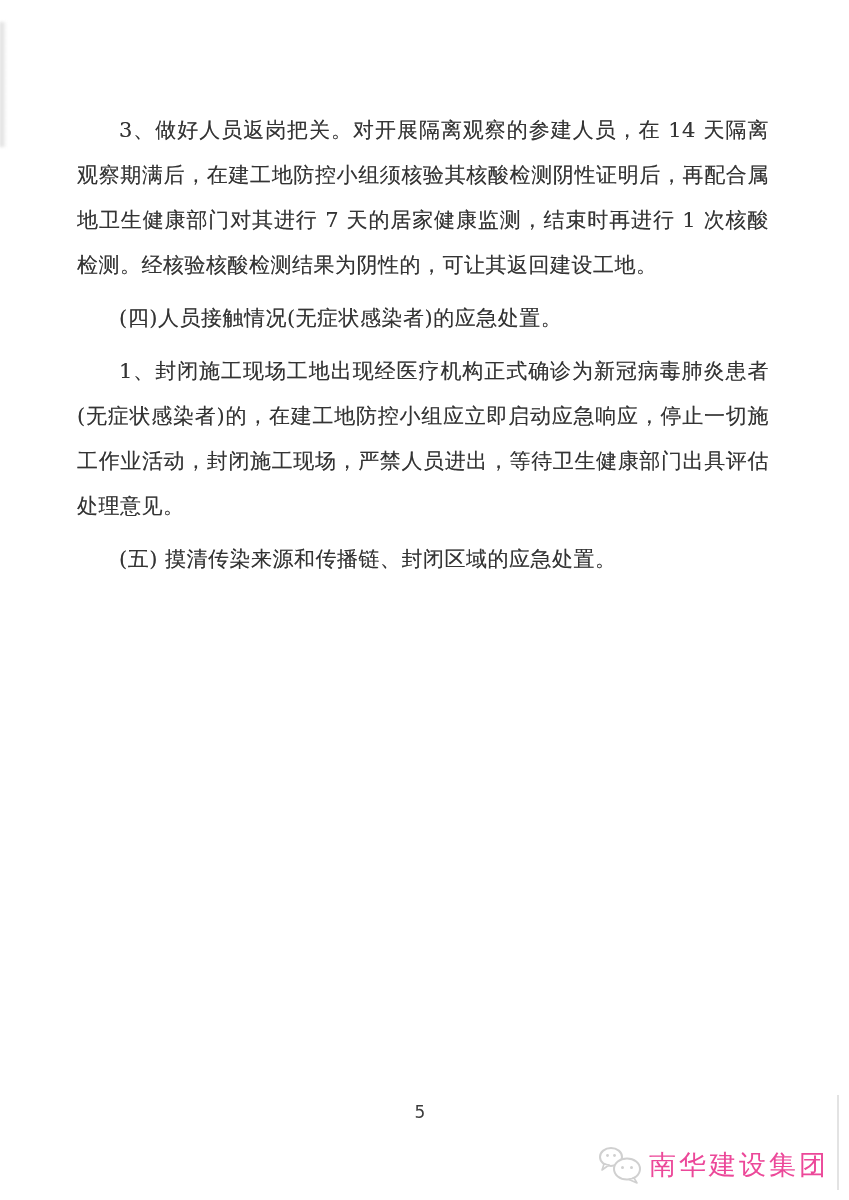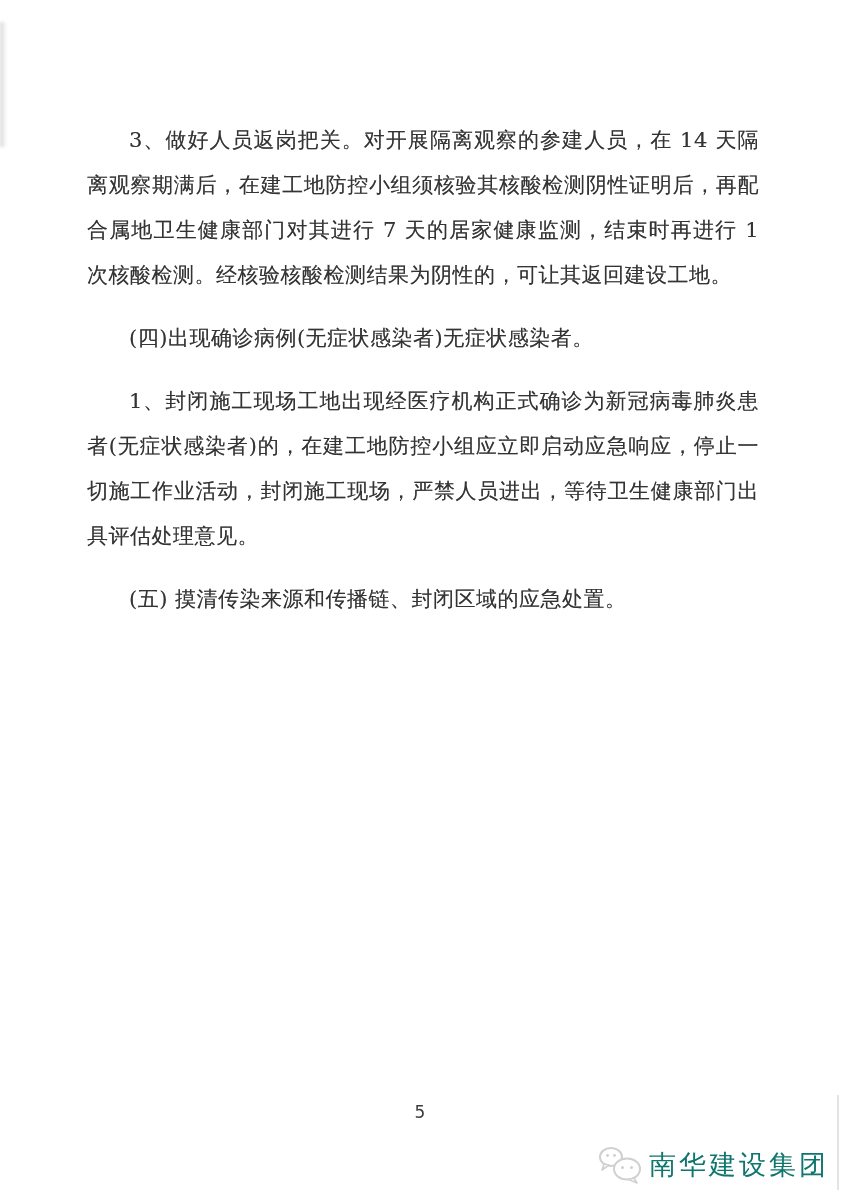--- a/index.html
+++ b/index.html
@@ -21,21 +21,21 @@
     left: 69px;
     top: 100px;
     width: 708px;
     color: #343434;
     font-size: 21px;
     line-height: 45px;
     letter-spacing: 0.5px;
     text-align: justify;
   }
   .para {
-    margin: 18px;
+    margin: 8px;
     text-indent: 2em;
     
     text-shadow: 0 0 0.6px rgba(60,60,60,0.55);
   }
   
   .page-number {
     position: absolute;
     left: 0;
     top: 1102px;
     width: 840px;
@@ -45,21 +45,21 @@
     color: #3b3b3b;
   }
   
   .watermark {
     position: absolute;
     right: 20px;
     top: 1146px;
     display: flex;
     align-items: center;
     gap: 7px;
-    color: #0f766e;
+    color: #ec4899;
     font-size: 27px;
     letter-spacing: 3px;
     font-family: "DejaVu Sans", "Liberation Sans", sans-serif;
     user-select: none;
   }
   .watermark svg {
     display: block;
   }
   
   .scan-smudge-left {
@@ -82,21 +82,21 @@
 </style>
 </head>
 <body>
 
 <div class="page">
 
   <div class="scan-smudge-left"></div>
 
   <div class="doc-content">
     <p class="para">3、做好人员返岗把关。对开展隔离观察的参建人员，在 14 天隔离观察期满后，在建工地防控小组须核验其核酸检测阴性证明后，再配合属地卫生健康部门对其进行 7 天的居家健康监测，结束时再进行 1 次核酸检测。经核验核酸检测结果为阴性的，可让其返回建设工地。</p>
-    <p class="para">(四)出现确诊病例(无症状感染者)无症状感染者。</p>
+    <p class="para">(四)人员接触情况(无症状感染者)的应急处置。</p>
     <p class="para">1、封闭施工现场工地出现经医疗机构正式确诊为新冠病毒肺炎患者(无症状感染者)的，在建工地防控小组应立即启动应急响应，停止一切施工作业活动，封闭施工现场，严禁人员进出，等待卫生健康部门出具评估处理意见。</p>
     <p class="para">(五) 摸清传染来源和传播链、封闭区域的应急处置。</p>
   </div>
 
   <div class="page-number">5</div>
 
   <div class="watermark">
     <span>
       <svg width="44" height="38" viewBox="0 0 44 38" xmlns="http://www.w3.org/2000/svg">
 

